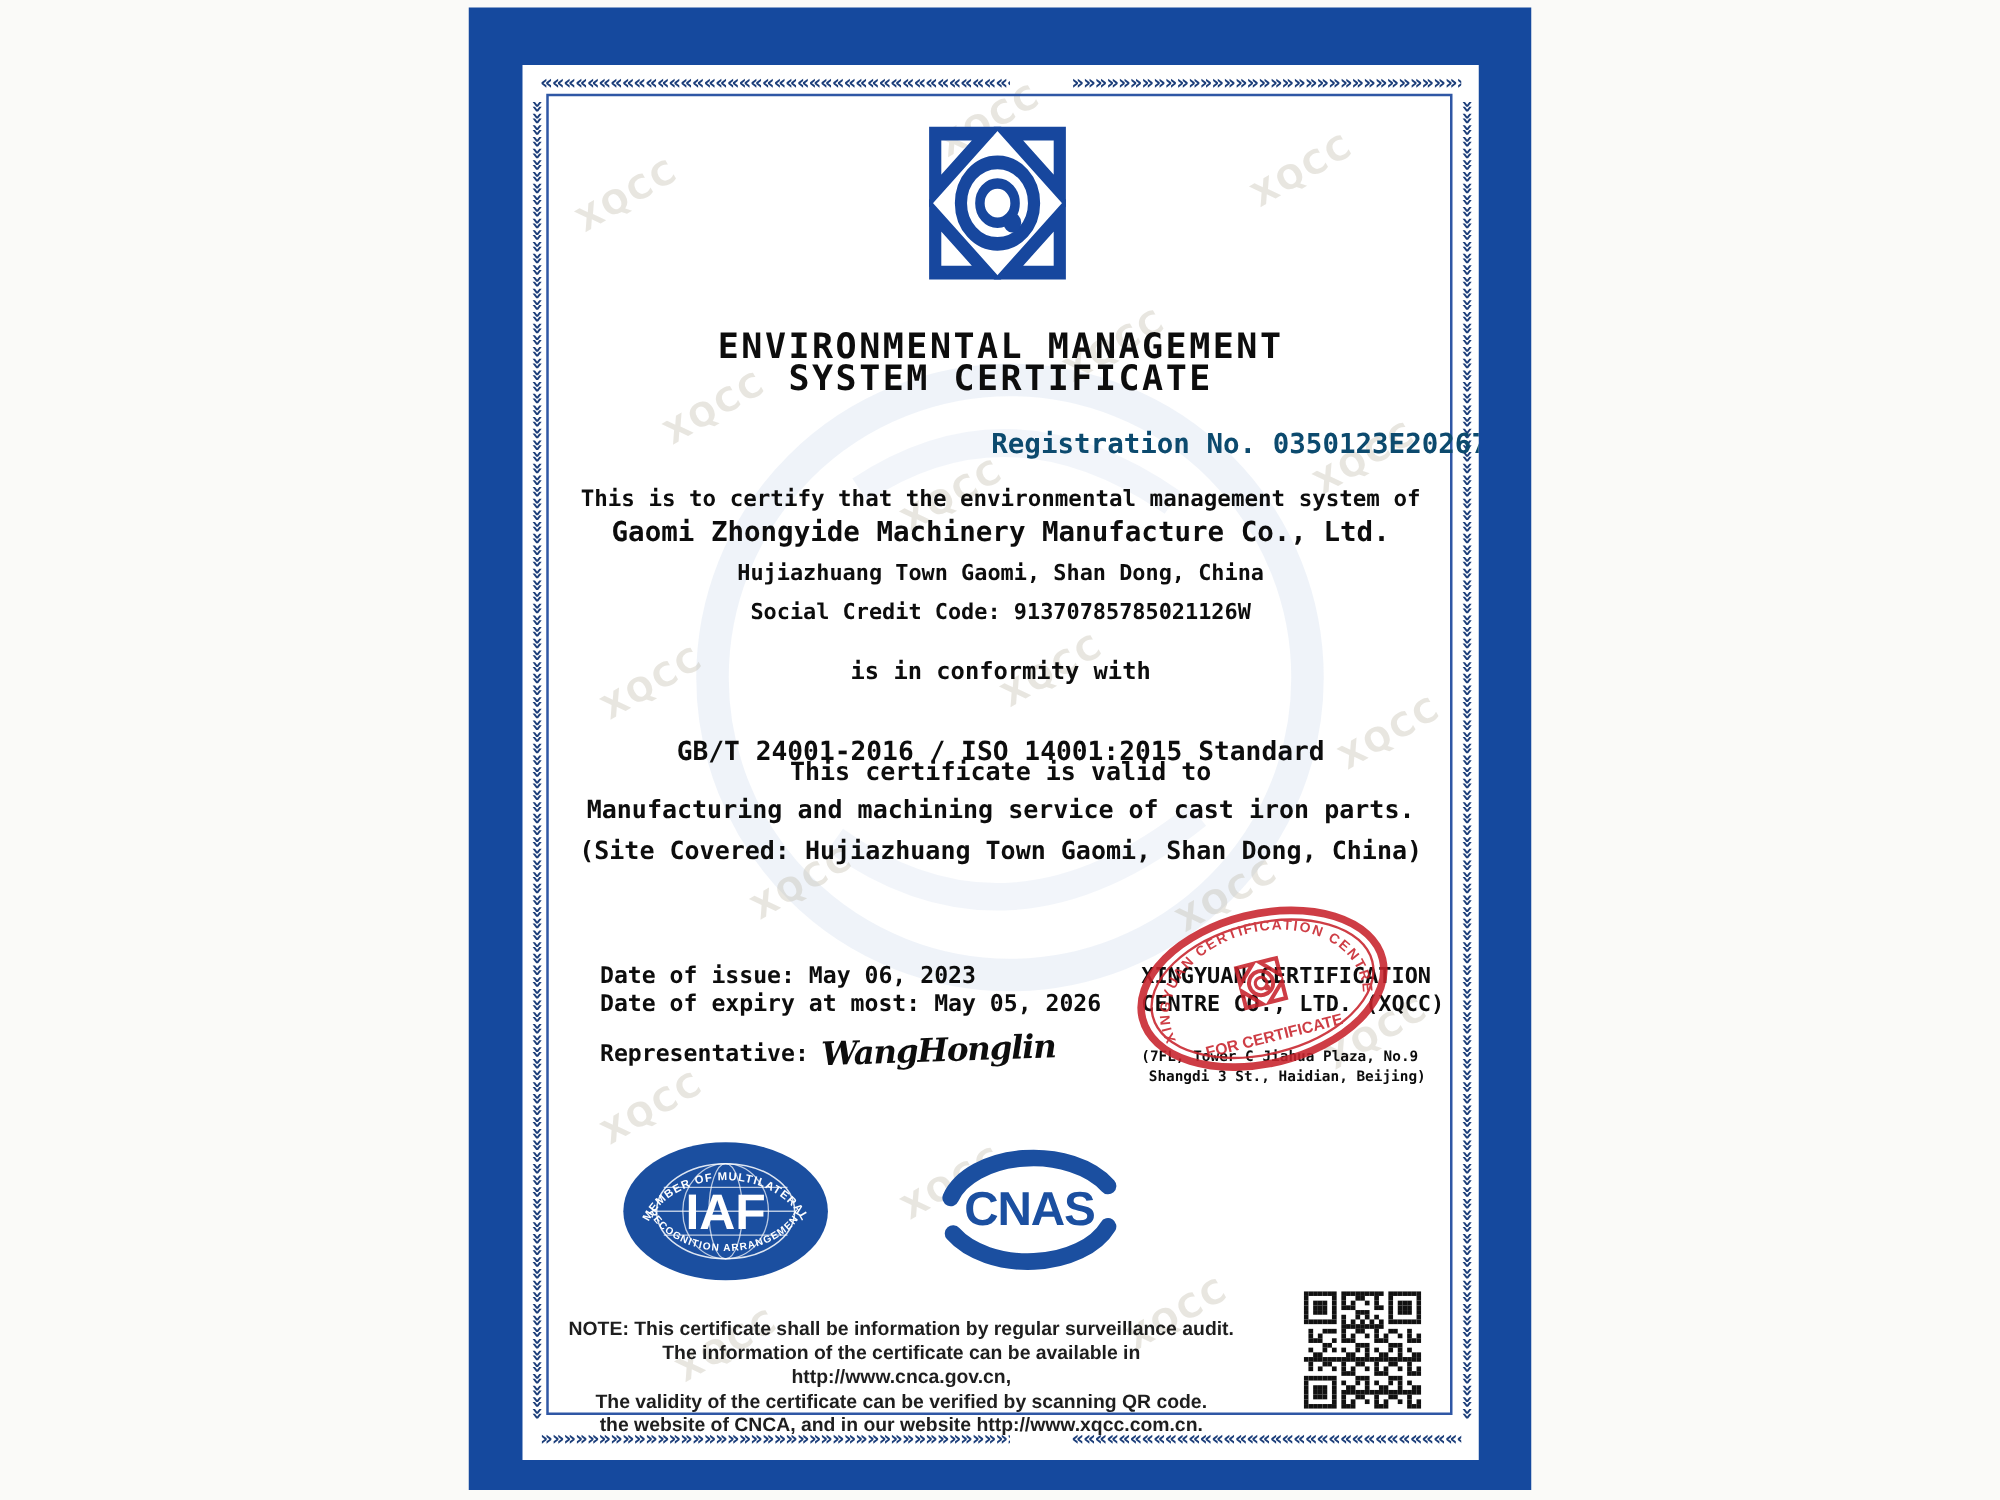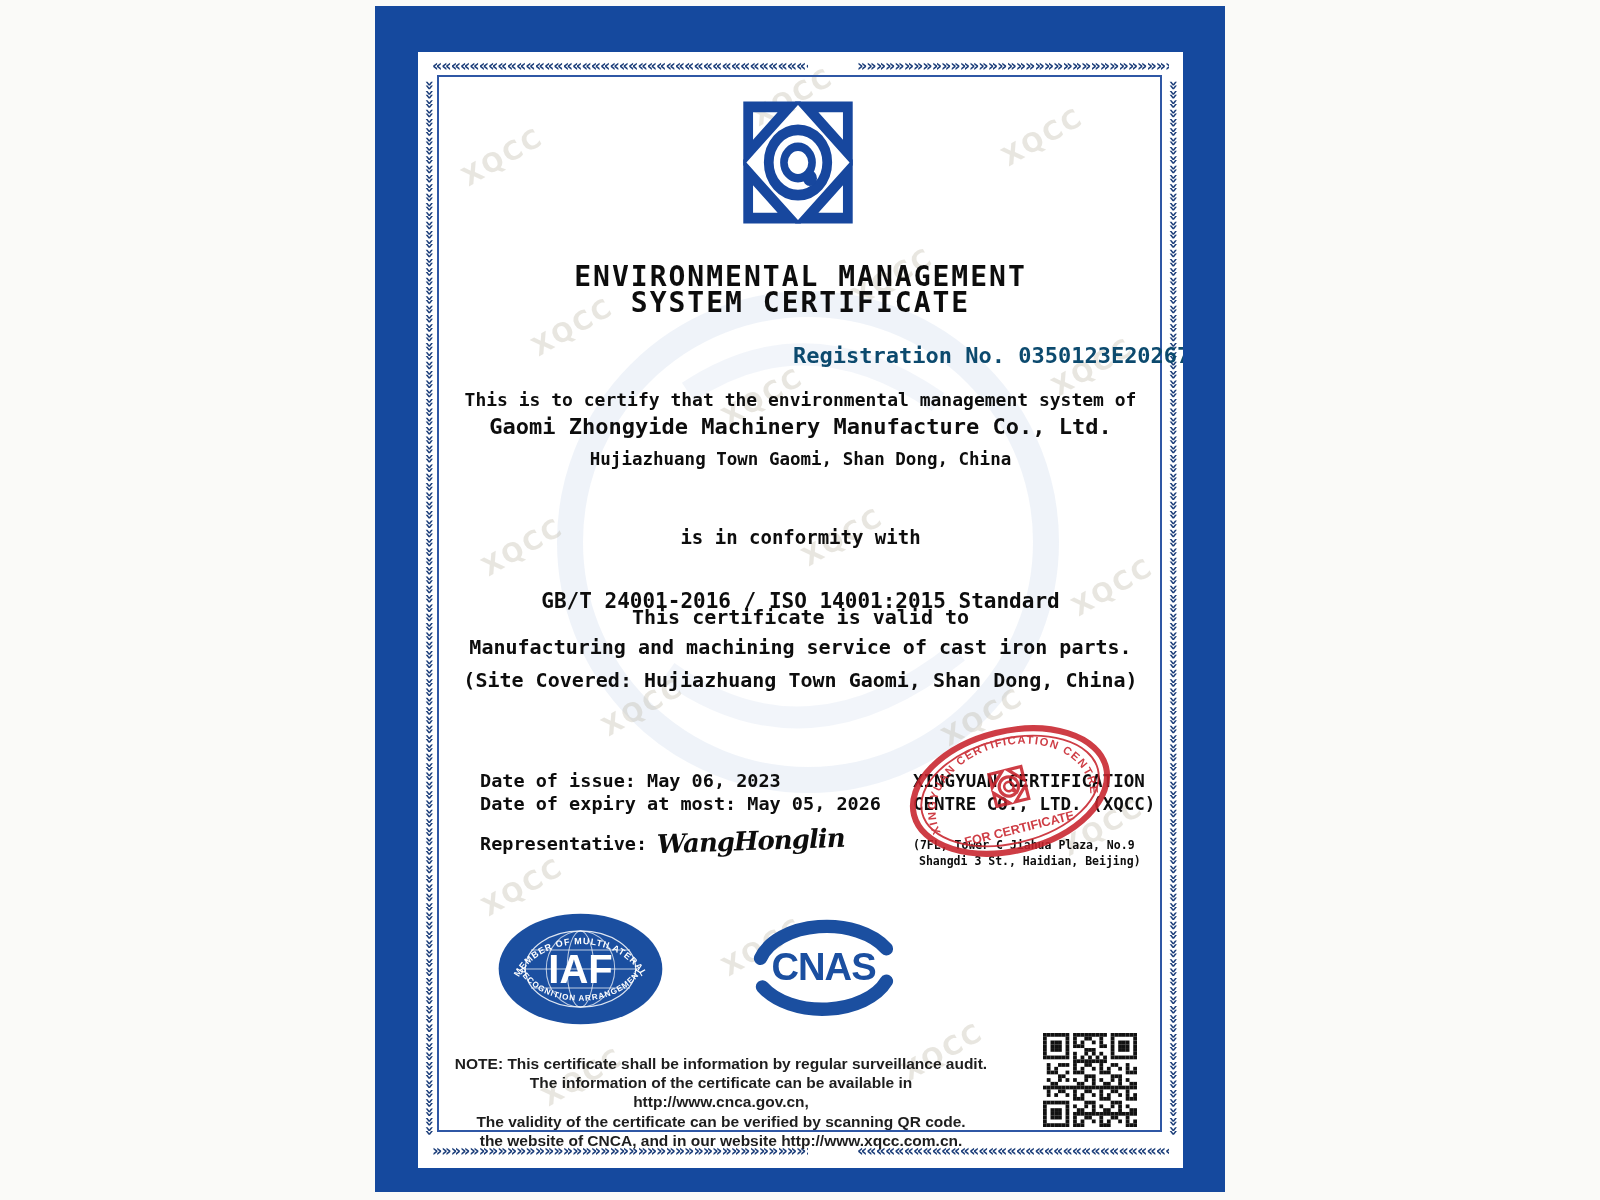--- a/index.html
+++ b/index.html
@@ -125,20 +125,21 @@
         <use href="#emblem" width="120" height="120"></use>
       </svg>
 
       <div class="mono t1">ENVIRONMENTAL MANAGEMENT</div>
       <div class="mono t2">SYSTEM CERTIFICATE</div>
       <div class="reg">Registration No.  0350123E20267R2M</div>
 
       <div class="mono certify">This is to certify that the environmental management system of</div>
       <div class="mono company">Gaomi Zhongyide Machinery Manufacture Co., Ltd.</div>
       <div class="mono addr">Hujiazhuang Town Gaomi, Shan Dong, China</div>
+      <div class="mono credit">Social Credit Code: 91370785785021126W</div>
       <div class="mono conf">is in conformity with</div>
       <div class="mono std">GB/T 24001-2016 / ISO 14001:2015 Standard</div>
       <div class="mono valid">This certificate is valid to</div>
       <div class="mono scope">Manufacturing and machining service of cast iron parts.</div>
       <div class="mono site">(Site Covered: Hujiazhuang Town Gaomi, Shan Dong, China)</div>
 
       <div class="left-block issue">Date of issue: May 06, 2023</div>
       <div class="left-block expiry">Date of expiry at most: May 05, 2026</div>
       <div class="left-block rep">
         <span>Representative:</span>

